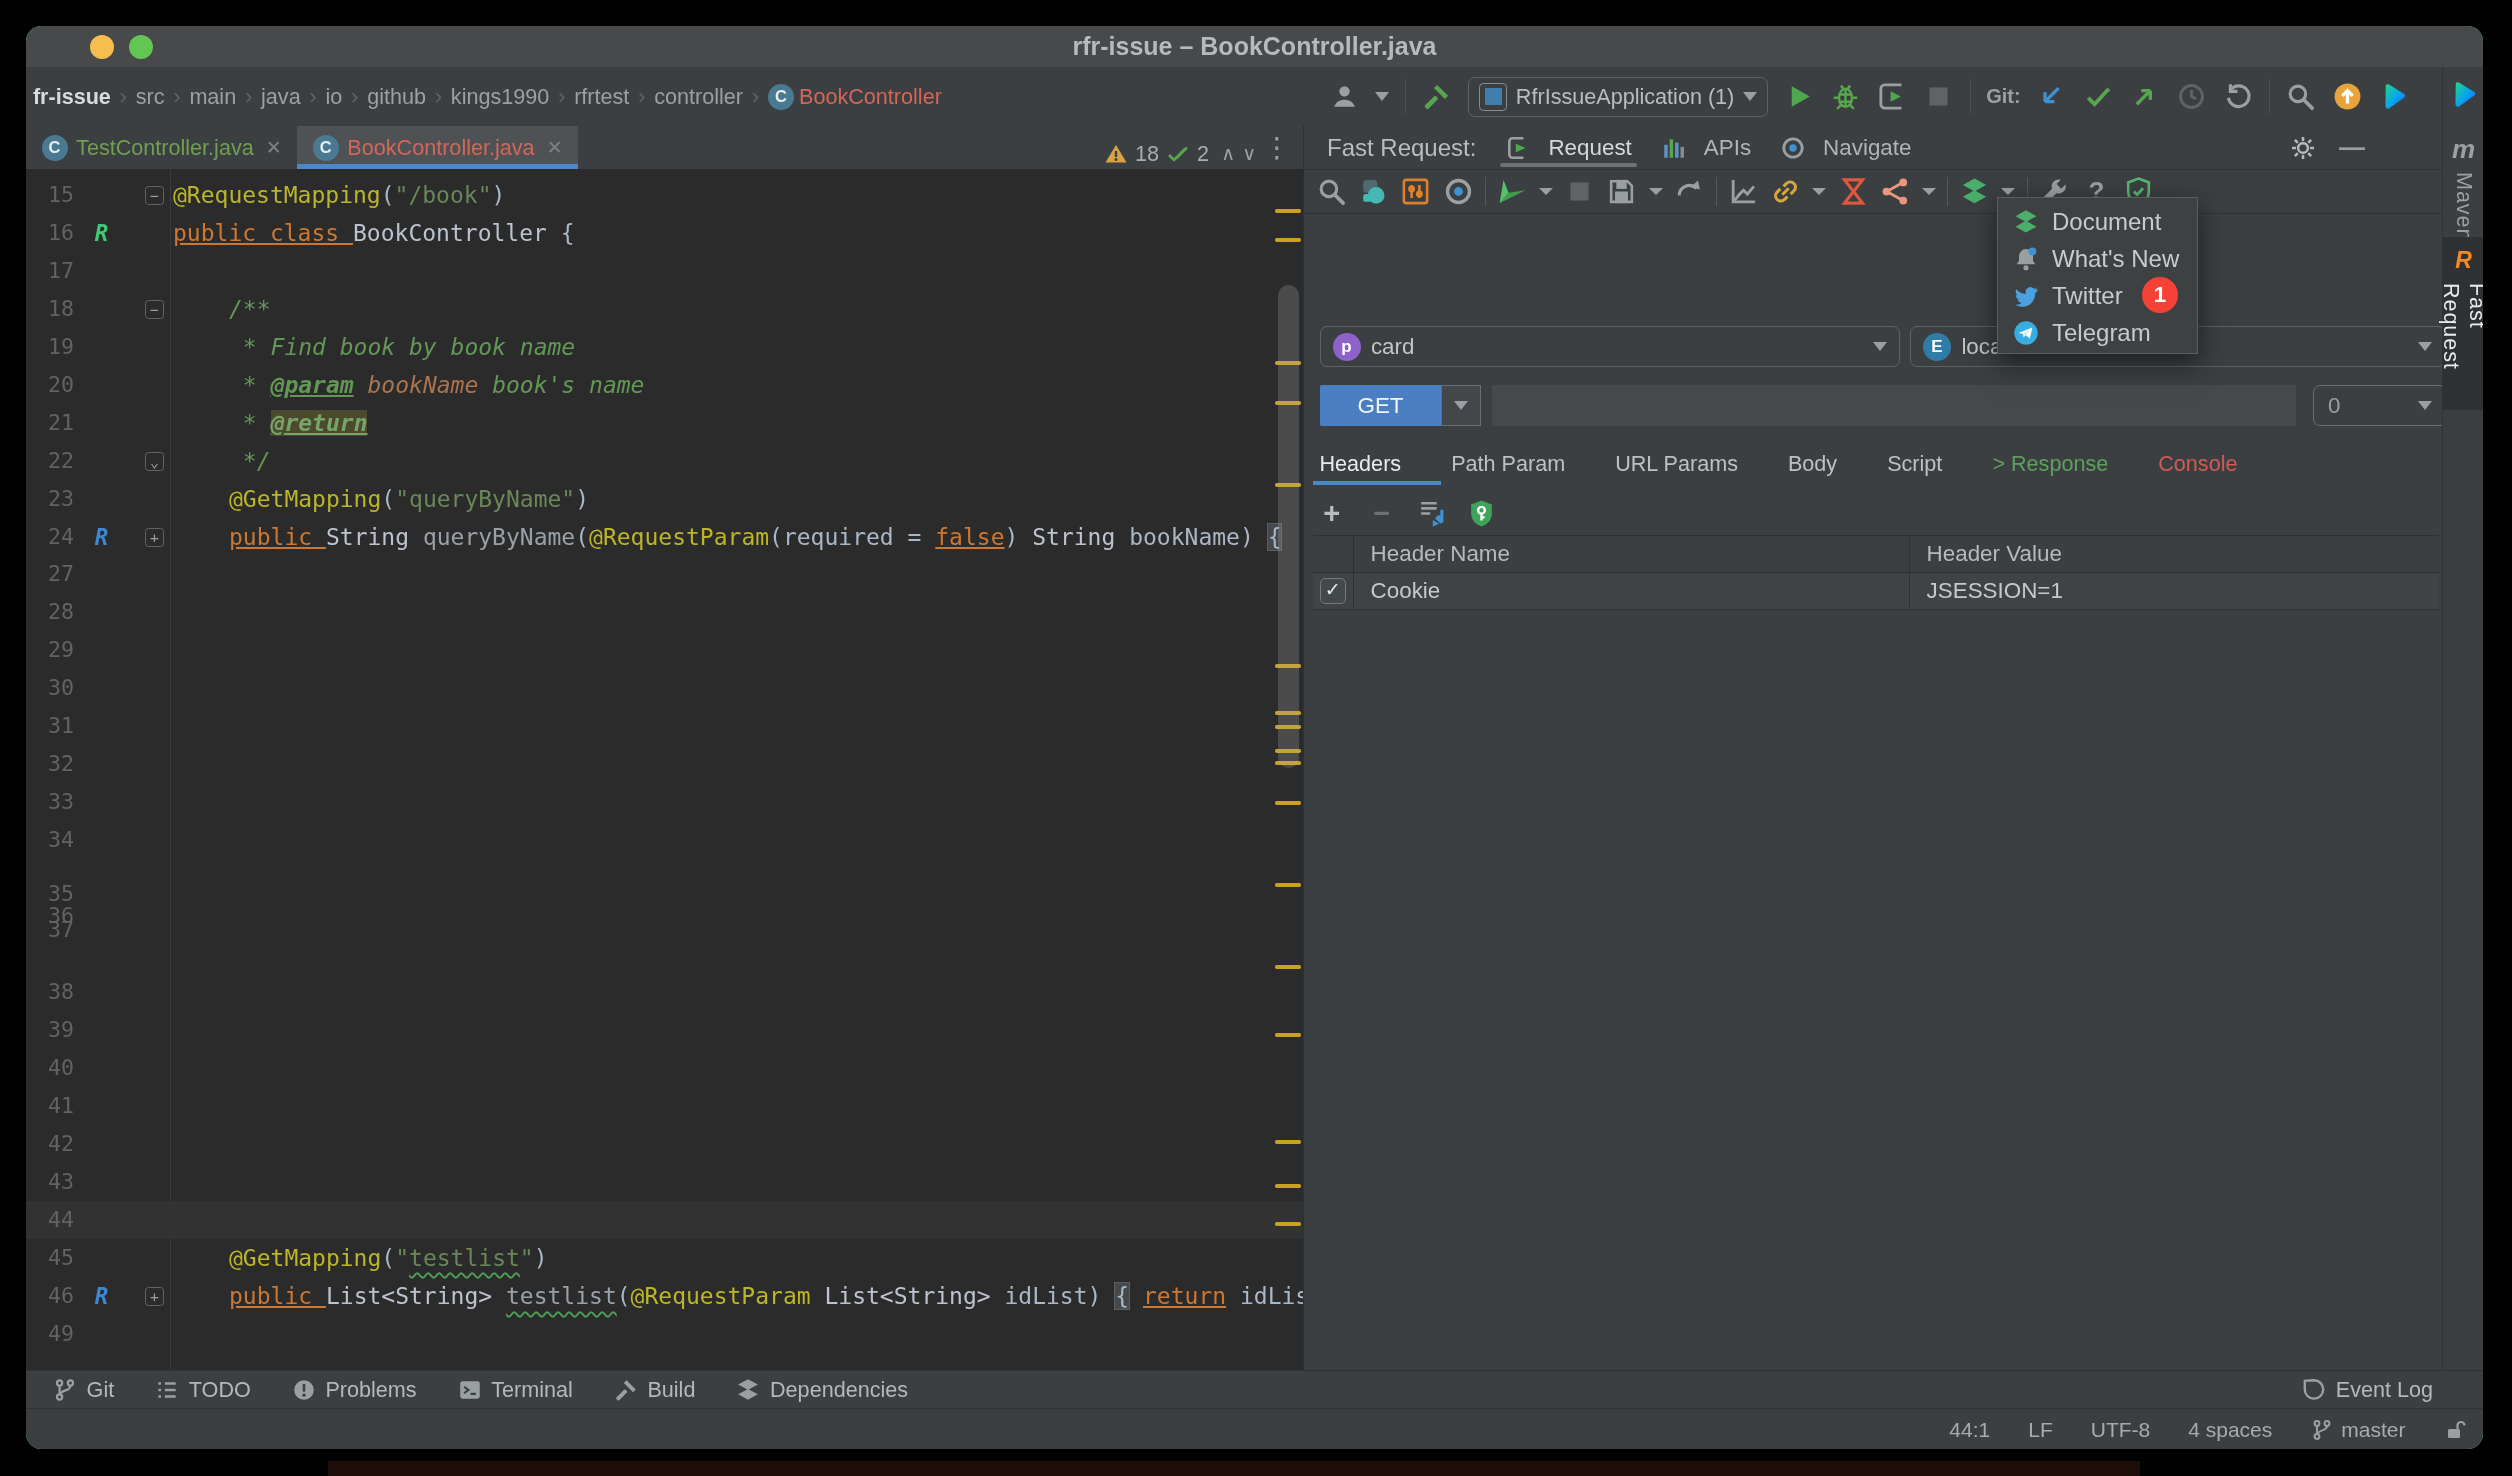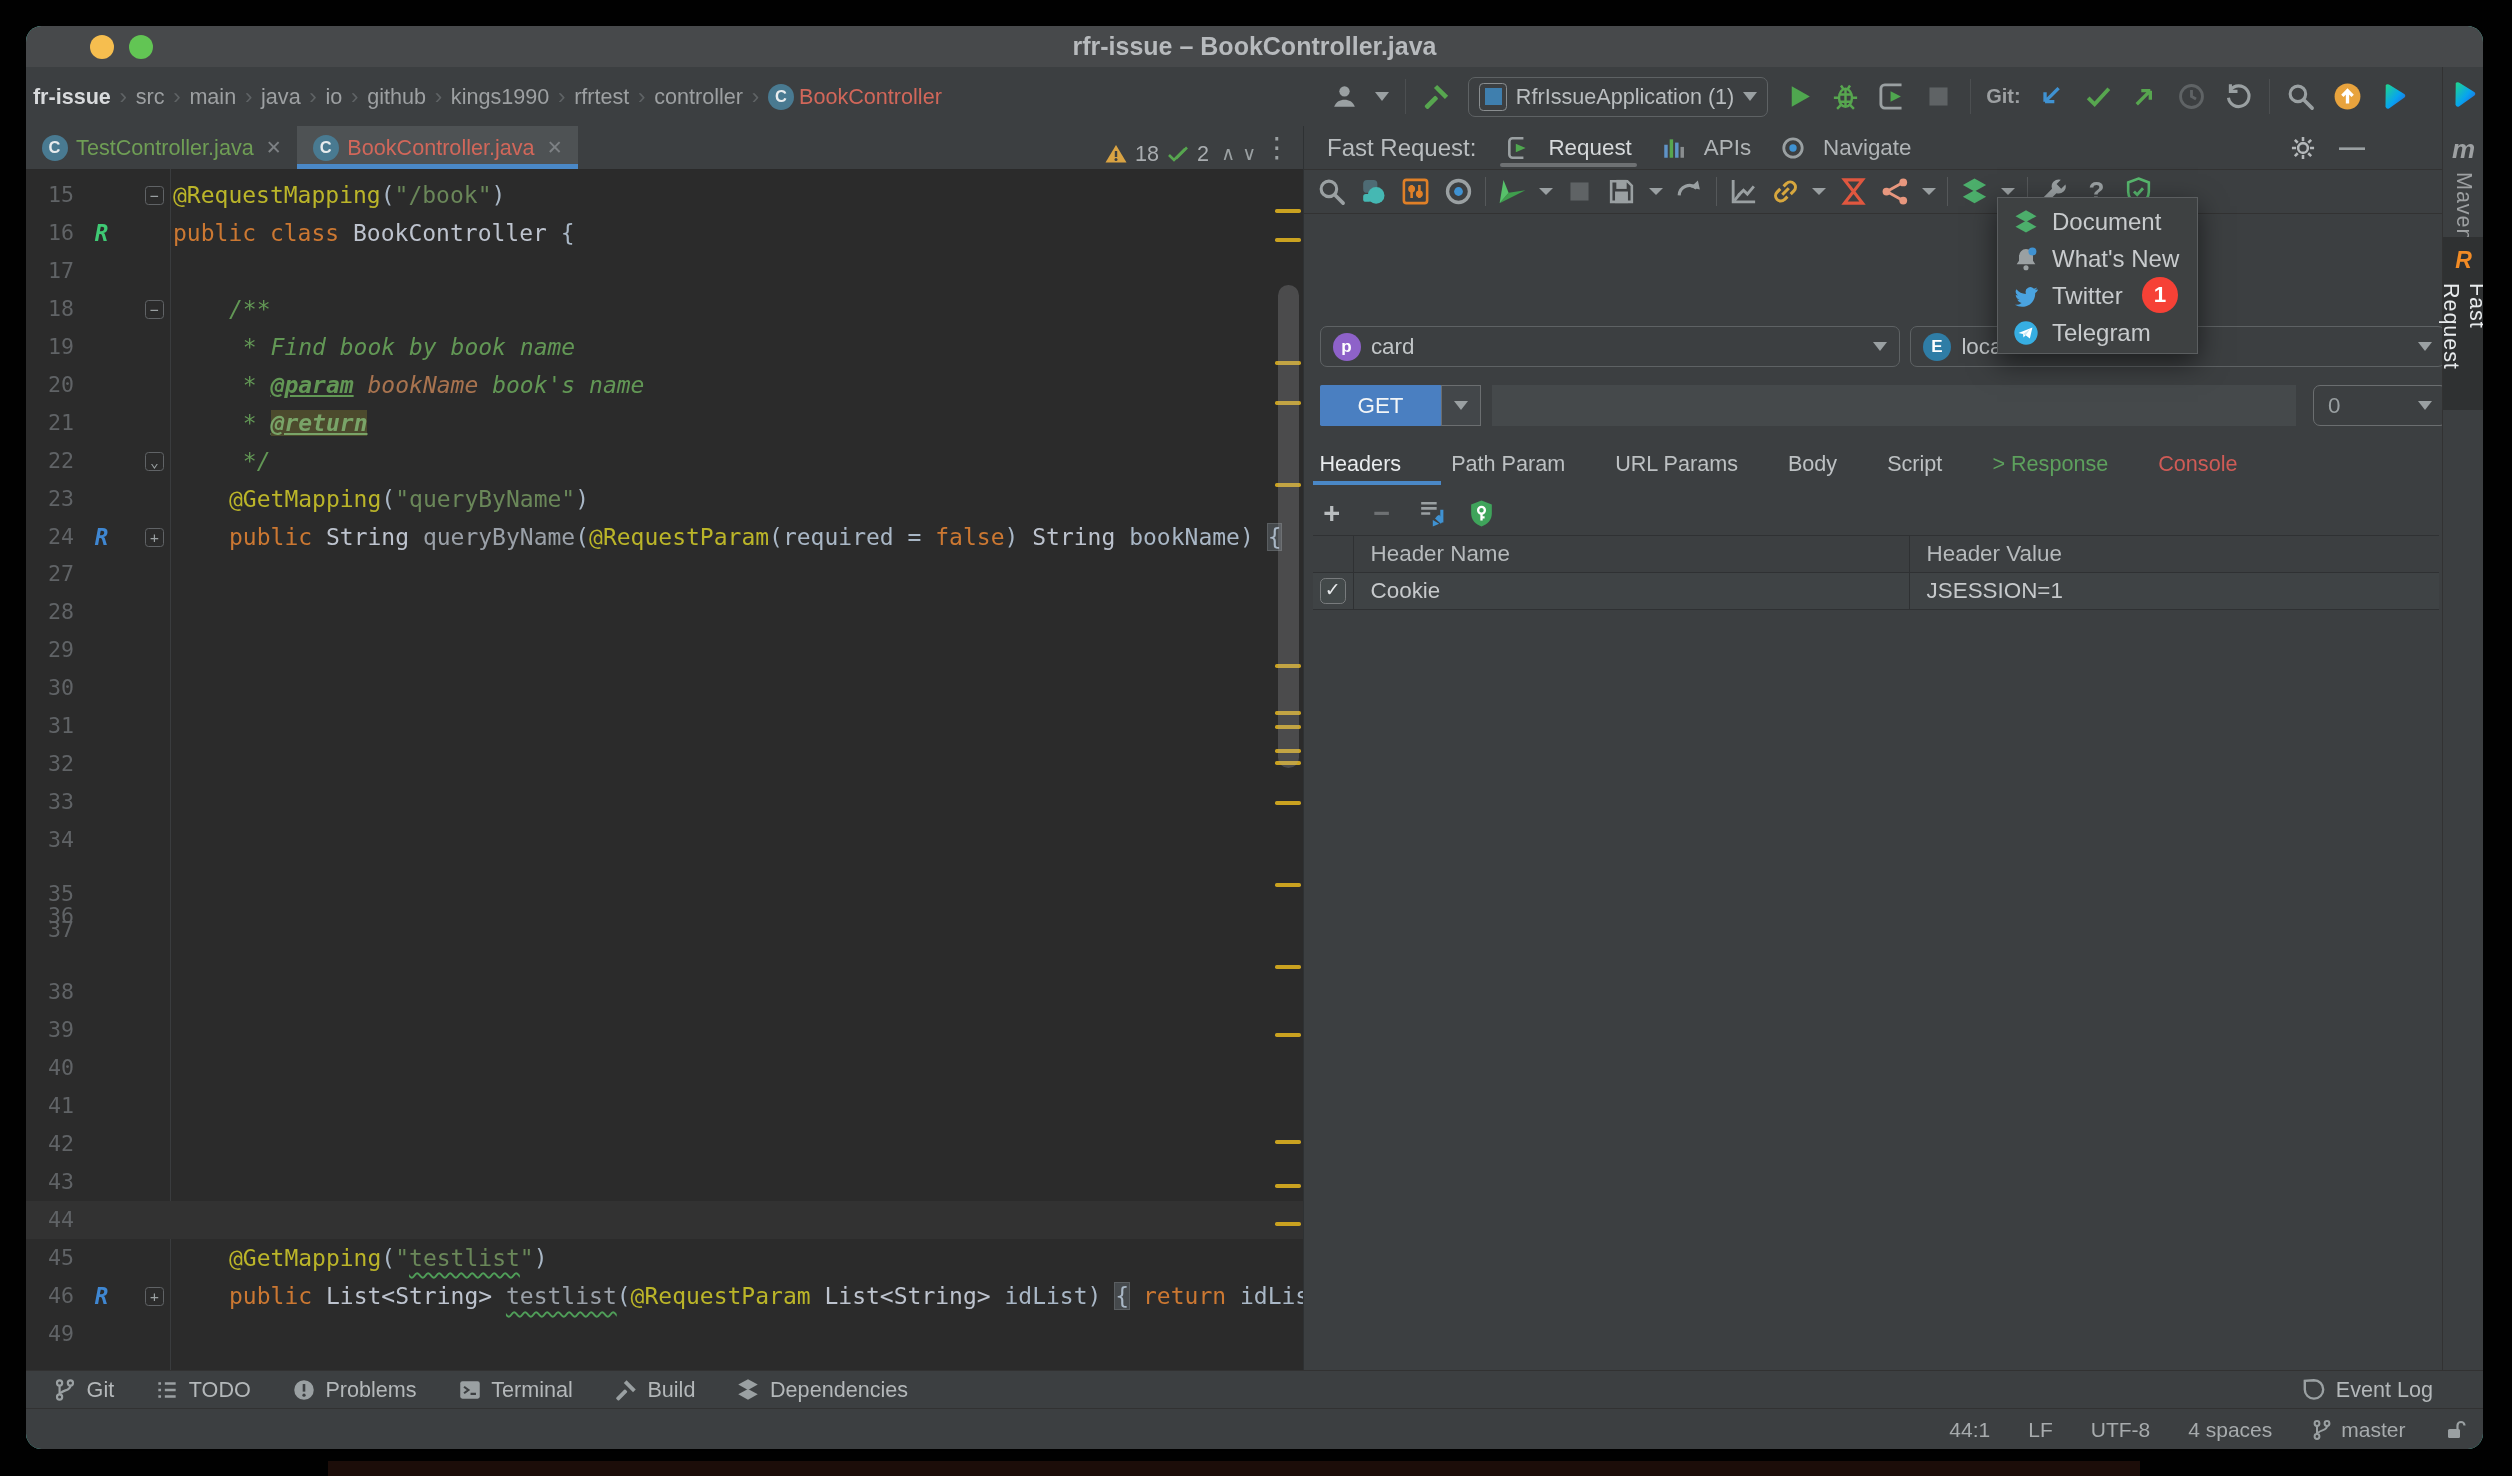--- a/index.html
+++ b/index.html
@@ -52,21 +52,21 @@
   .crow.cur{background:#323232;}
   .ln{position:absolute;left:0;top:0;width:48px;text-align:right;color:#606366;font-size:21.6px;}
   .gut-ic{position:absolute;left:60px;top:3.5px;width:31px;height:31px;font-size:22.4px;font-weight:bold;font-style:italic;
           display:flex;align-items:center;justify-content:center;}
   .fold{position:absolute;left:119px;top:9.5px;width:19px;height:19px;border:0.9px solid #606366;border-radius:3.5px;
         color:#9aa0a2;font-size:14.7px;line-height:17px;text-align:center;background:#2b2b2b;box-sizing:border-box;}
   .ctext{position:absolute;left:147px;top:0;white-space:pre;}
   #gutter-line{position:absolute;left:144px;top:43px;width:0.9px;height:1201px;background:#3a3c3e;}
   .tk-ann{color:#bbb529;} .tk-str{color:#6a8759;}
   .tk-strw{color:#6a8759;text-decoration:underline wavy #4f9e58 1.7px;text-underline-offset:6px;}
-  .tk-kw{color:#cc7832;} .tk-typ{color:#bdc3ce;} .tk-pln{color:#a9b7c6;}
+  .tk-kw{color:#cc7832;text-decoration:underline;} .tk-typ{color:#bdc3ce;} .tk-pln{color:#a9b7c6;}
   .tk-doc{color:#629755;font-style:italic;}
   .tk-dtag{color:#629755;font-style:italic;font-weight:bold;text-decoration:underline;}
   .tk-dprm{color:#a8734f;font-style:italic;}
   .tk-dret{color:#79a468;font-style:italic;font-weight:bold;text-decoration:underline;background:#4c4a2d;}
   .tk-mth{color:#9aa0a8;}
   .tk-mthw{color:#9aa0a8;text-decoration:underline wavy #4f9e58 1.7px;text-underline-offset:7px;}
   .tk-brc{color:#a9b7c6;background:#45494c;outline:0.9px solid #5a5e61;}
   .dash{position:absolute;left:1249px;width:26px;height:4.3px;background:#caa220;border-radius:1.7px;}
   #scroll-thumb{position:absolute;left:1252px;top:116px;width:21px;height:483px;background:rgba(170,173,176,.25);border-radius:10.4px;}
   #inspections{position:absolute;left:1078px;top:10.4px;height:35px;display:flex;align-items:center;gap:7px;font-size:21.6px;color:#a9adb0;}

